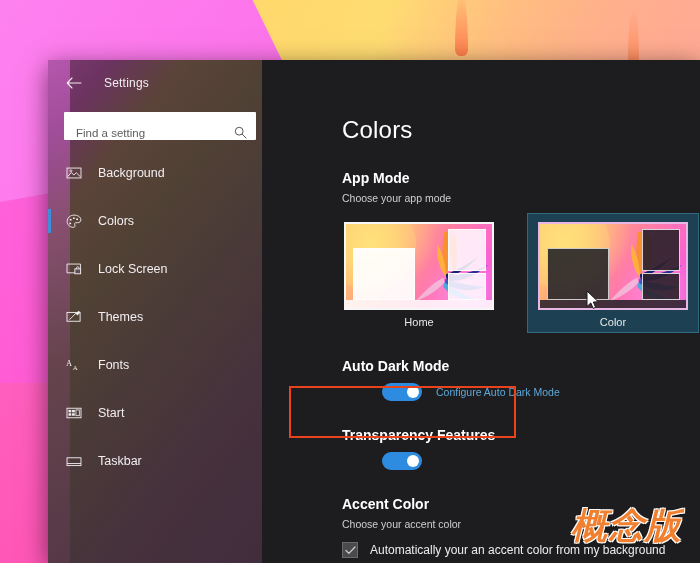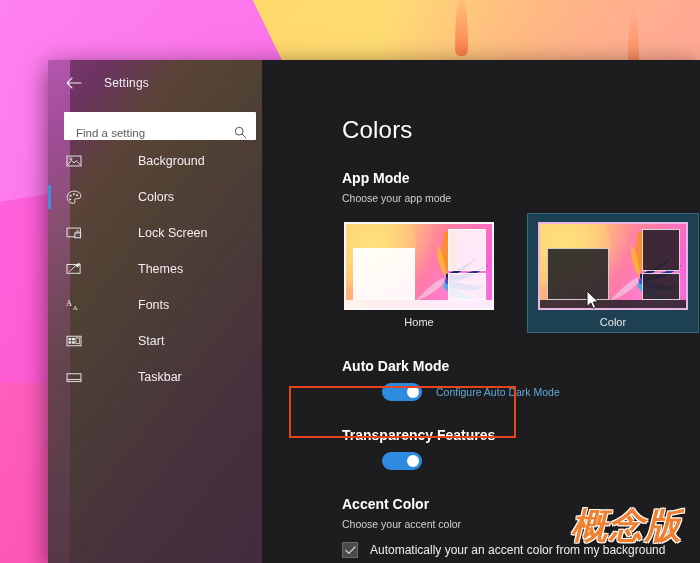--- a/index.html
+++ b/index.html
@@ -210,24 +210,23 @@
     font-weight: bold;
     margin: 18px 0 6px 16px;
     letter-spacing: 0.1px;
   }
 
   .nav-item {
     position: relative;
     display: flex;
     align-items: center;
     height: 30px;
-    margin-top: 6px;
+    margin-top: 18px;
     padding-left: 16px;
     cursor: pointer;
-    gap: 40px;
   }
   .nav-item.selected::before {
     content: "";
     position: absolute;
     left: 0;
     top: 3px;
     width: 3px;
     height: 24px;
     background: #3f8fd8;
   }

